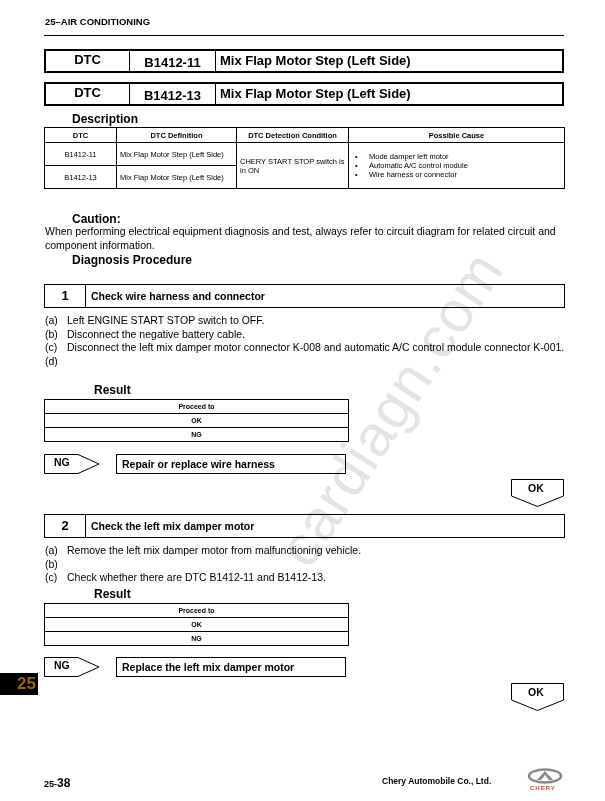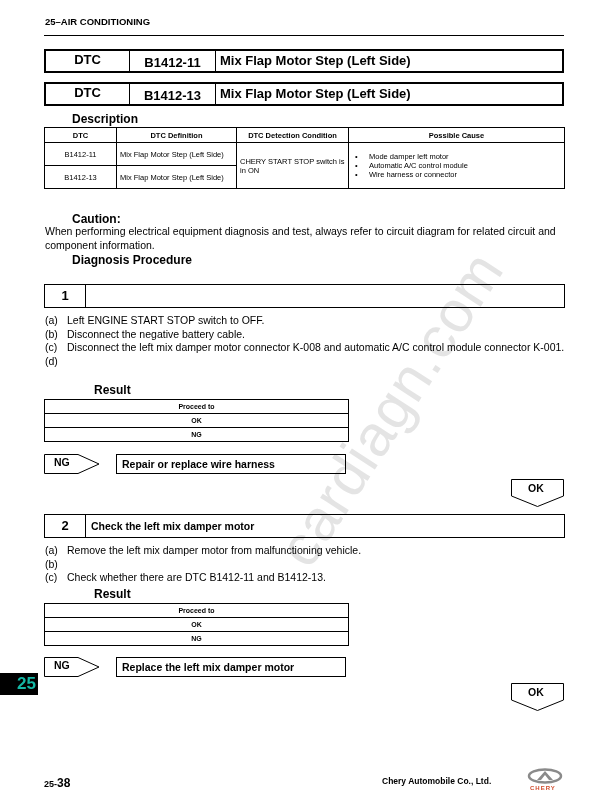--- a/index.html
+++ b/index.html
@@ -20,21 +20,21 @@
   .step-box .num{width:40px;border-right:1px solid #000;font-weight:bold;font-size:13px;text-align:center;line-height:22px;}
   .step-box .ttl{padding-left:5px;font-weight:bold;font-size:10.5px;line-height:22px;}
   ol.steps{list-style:none;margin:0;padding:0;}
   ol.steps li{display:flex;font-size:10.5px;line-height:13.5px;}
   ol.steps li .lbl{width:22px;flex:none;}
   table.res{border-collapse:collapse;width:305px;font-size:7px;font-weight:bold;}
   table.res td{border:1px solid #000;text-align:center;height:13px;padding:0;}
   .ng-arrow{width:55px;height:20px;}
   .action-box{width:230px;height:20px;border:1px solid #000;border-right-width:1px;box-sizing:border-box;font-size:10.5px;font-weight:bold;padding-left:5px;line-height:18px;}
   .ok-arrow{width:52px;height:28px;}
-  .side-tab{left:0;top:673px;width:38px;height:22px;background:#000;color:#14b8a6;font-size:17px;font-weight:bold;text-align:right;padding-right:2px;box-sizing:border-box;line-height:22px;}
+  .side-tab{left:0;top:673px;width:38px;height:22px;background:#000;color:#a16207;font-size:17px;font-weight:bold;text-align:right;padding-right:2px;box-sizing:border-box;line-height:22px;}
   .footer-page{left:44px;top:773px;font-weight:bold;}
   .footer-page .pre{font-size:9px;}
   .footer-page .num{font-size:12px;}
   .footer-co{left:382px;top:776px;font-size:8.5px;font-weight:bold;text-align:right;}
   .watermark{left:210px;top:375px;font-size:58px;color:#e4e4e4;transform:rotate(-57deg);transform-origin:center;white-space:nowrap;letter-spacing:1px;font-family:"Liberation Sans",sans-serif;pointer-events:none;}
 </style>
 </head>
 <body>
 
 <div class="abs watermark">cardiagn.com</div>
@@ -87,20 +87,21 @@
   </tr>
 </tbody>
   </table>
 
 <div class="abs sec-title" style="left:45px;top:212px;">Caution:</div>
 <div class="abs body-txt" style="left:45px;top:225px;width:522px;">When performing electrical equipment diagnosis and test, always refer to circuit diagram for related circuit and component information.</div>
 <div class="abs sec-title" style="left:45px;top:253px;">Diagnosis Procedure</div>
 
 <div class="abs step-box" style="top:284px;">
   <div class="num">1</div>
+  <div class="ttl">Check wire harness and connector</div>
 </div>
 <ol class="abs steps" style="left:45px;top:314px;width:522px;">
   <li>
       <span class="lbl">(a)</span>
       <span>Left ENGINE START STOP switch to OFF.</span>
     </li>
   <li>
       <span class="lbl">(b)</span>
       <span>Disconnect the negative battery cable.</span>
     </li>

